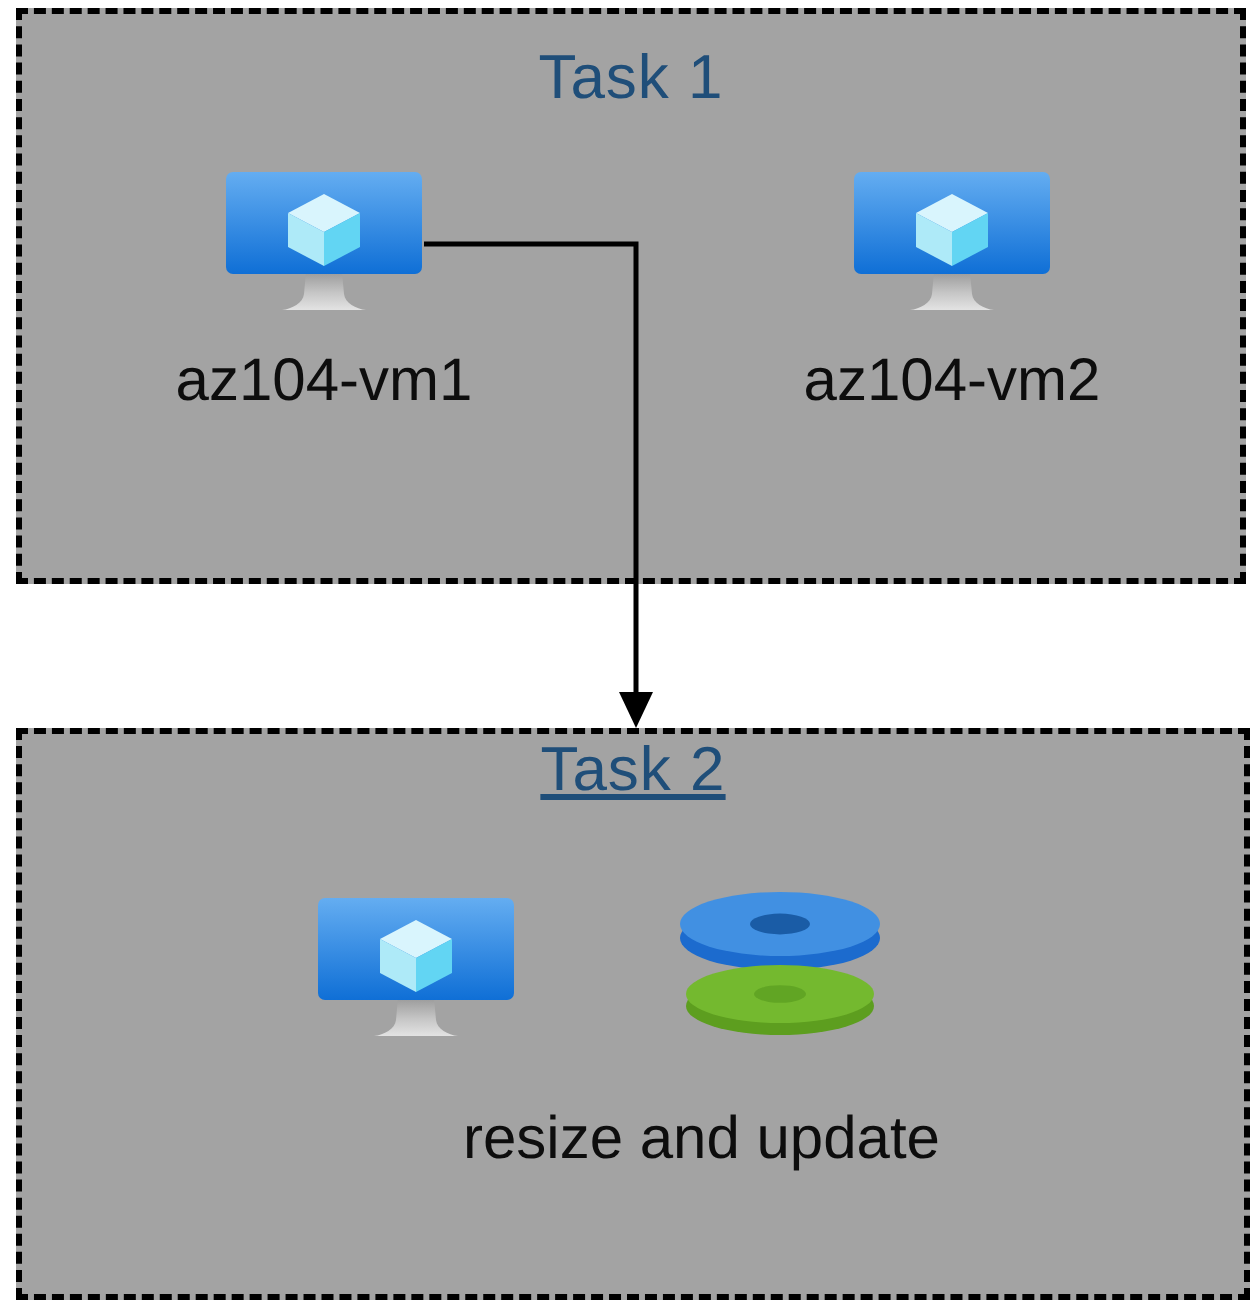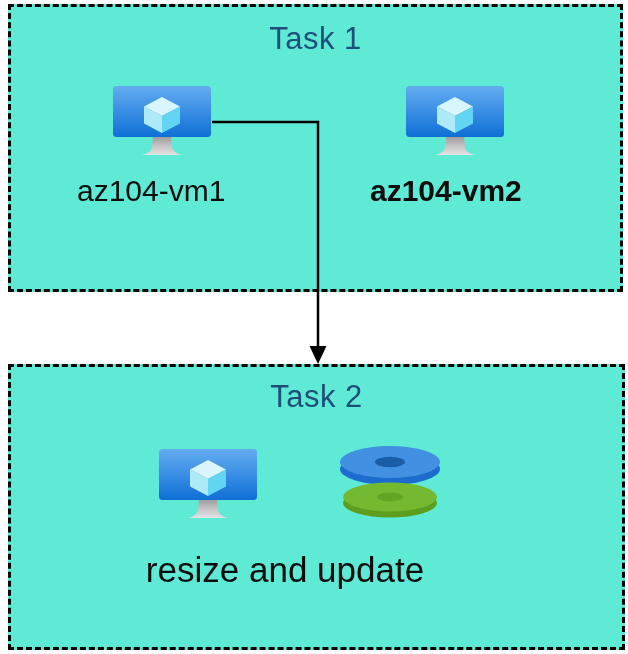--- a/index.html
+++ b/index.html
@@ -1,43 +1,43 @@
 <!DOCTYPE html>
 <html><head>
 <meta charset="utf-8">
 <style>
   html,body{margin:0;padding:0;}
   body{
     width:628px;height:654px;position:relative;background:#ffffff;
     font-family:"Liberation Sans", sans-serif;overflow:hidden;
   }
   .task-box{
-    position:absolute;background:#5eead4;border:3px dashed #000;
+    position:absolute;background:#a3a3a3;border:3px dashed #000;
     box-sizing:border-box;
   }
   #task1-box{left:8px;top:4px;width:615px;height:288px;}
   #task2-box{left:8px;top:364px;width:617px;height:286px;}
   .task-title{
     text-align:center;margin-top:14px;font-size:31px;line-height:36px;
     color:#1f4e79;letter-spacing:0.5px;
   }
-  #task2-box .task-title{margin-top:12px;}
-  .vm-group{position:absolute;width:170px;}
+  #task2-box .task-title{margin-top:0;text-decoration:underline;}
+  .vm-group{position:absolute;width:170px;text-align:center;}
   #vm1-group{left:66px;top:78px;}
-  #vm2-group{left:359px;top:78px;font-weight:bold;}
+  #vm2-group{left:380px;top:78px;}
   .vm-icon-svg{display:block;margin:0 auto;}
   .vm-label{
     font-size:30px;line-height:40px;color:#0d0d0d;white-space:nowrap;
   }
   .vm-labels{margin-top:10px;}
   #task2-vm-icon{position:absolute;left:147px;top:81px;}
   #disks-icon{position:absolute;left:327px;top:77px;}
   #resize-caption{
-    position:absolute;left:89px;top:183px;width:370px;text-align:center;
-    font-size:35px;line-height:40px;color:#0d0d0d;white-space:nowrap;
+    position:absolute;left:89px;top:183px;width:370px;text-align:right;
+    font-size:30px;line-height:40px;color:#0d0d0d;white-space:nowrap;
   }
   #connector-svg{position:absolute;left:0;top:0;pointer-events:none;z-index:5;}
 </style>
 </head>
 <body>
 
 <div class="task-box" id="task1-box">
   <div class="task-title">Task 1</div>
 
   <div class="vm-group" id="vm1-group">

